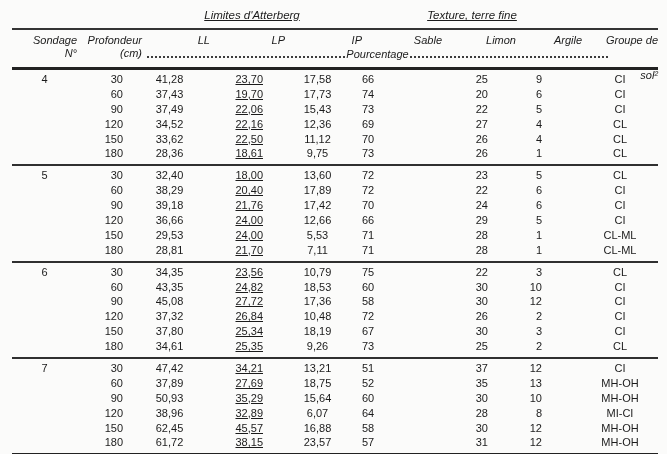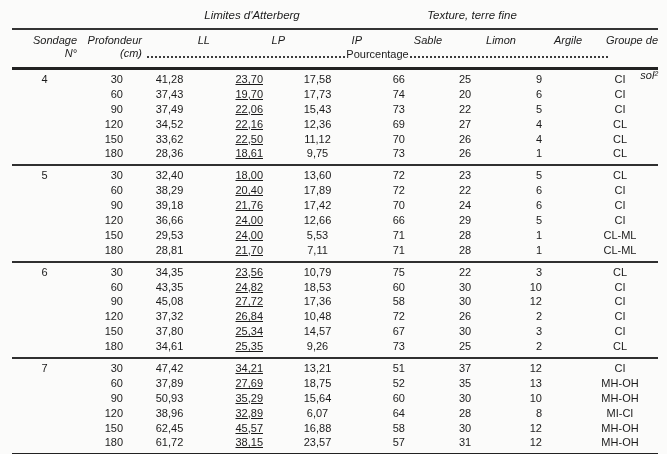--- a/index.html
+++ b/index.html
@@ -26,20 +26,21 @@
     grid-template-columns: 65px 65px 68px 75px 77px 80px 74px 66px 76px;
   }
 
   
   .groups { padding: 4px 0 6px 0; }
   .group-label {
     font-style: italic;
     font-size: 11.5px;
     text-align: center;
     line-height: 13px;
+    text-decoration: underline;
   }
   .g-att { grid-column: 3 / 6; }
   .g-tex { grid-column: 6 / 9; }
 
   
   .rule { width: 646px; border: none; }
   .rule-thin   { height: 2px; background: #343434; }
   .rule-thick  { height: 3px; background: #222; margin-top: 4px; }
   .rule-bottom { height: 3px; background: #222; }
 
@@ -53,20 +54,21 @@
     white-space: nowrap;
   }
   .heads2 { height: 16px; }
 
   .dotted {
     grid-column: 3 / 10;
     display: flex;
     align-items: baseline;
     margin-left: 5px;
     margin-right: 50px;
+    font-style: italic;
     font-size: 11px;
     line-height: 13px;
   }
   .dots {
     flex: 1 1 auto;
     border-bottom: 2px dotted #3c3c3c;
     height: 9px;
   }
   .pct { padding: 0 1px; white-space: nowrap; }
   .h-sol { grid-column: 9; margin-top: 8px; }
@@ -78,22 +80,22 @@
   .cell {
     font-size: 11px;
     line-height: 14.9px;
     white-space: nowrap;
   }
   .c-sond   { text-align: center; }
   .c-prof   { text-align: right; padding-right: 19px; }
   .c-ll     { text-align: center; padding-right: 13px; }
   .c-lp     { text-align: right; padding-right: 22px; text-decoration: underline; }
   .c-ip     { text-align: center; padding-right: 12px; }
-  .c-sable  { text-align: right; padding-right: 37px; }
-  .c-limon  { text-align: center; padding-right: 28px; }
+  .c-sable  { padding-right: 37px; }
+  .c-limon  { text-align: right; padding-right: 28px; }
   .c-argile { text-align: right; padding-right: 40px; }
   .c-grp    { text-align: center; }
 </style>
 </head>
 <body>
 
 <div class="page">
   <div class="atable">
 
     <div class="grid groups">
@@ -308,21 +310,21 @@
             <div class="cell c-sable">72</div>
             <div class="cell c-limon">26</div>
             <div class="cell c-argile">2</div>
             <div class="cell c-grp">CI</div>
           </div>
           <div class="grid row">
             <div class="cell c-sond"></div>
             <div class="cell c-prof">150</div>
             <div class="cell c-ll">37,80</div>
             <div class="cell c-lp">25,34</div>
-            <div class="cell c-ip">14,57</div>
+            <div class="cell c-ip">18,19</div>
             <div class="cell c-sable">67</div>
             <div class="cell c-limon">30</div>
             <div class="cell c-argile">3</div>
             <div class="cell c-grp">CI</div>
           </div>
           <div class="grid row">
             <div class="cell c-sond"></div>
             <div class="cell c-prof">180</div>
             <div class="cell c-ll">34,61</div>
             <div class="cell c-lp">25,35</div>

